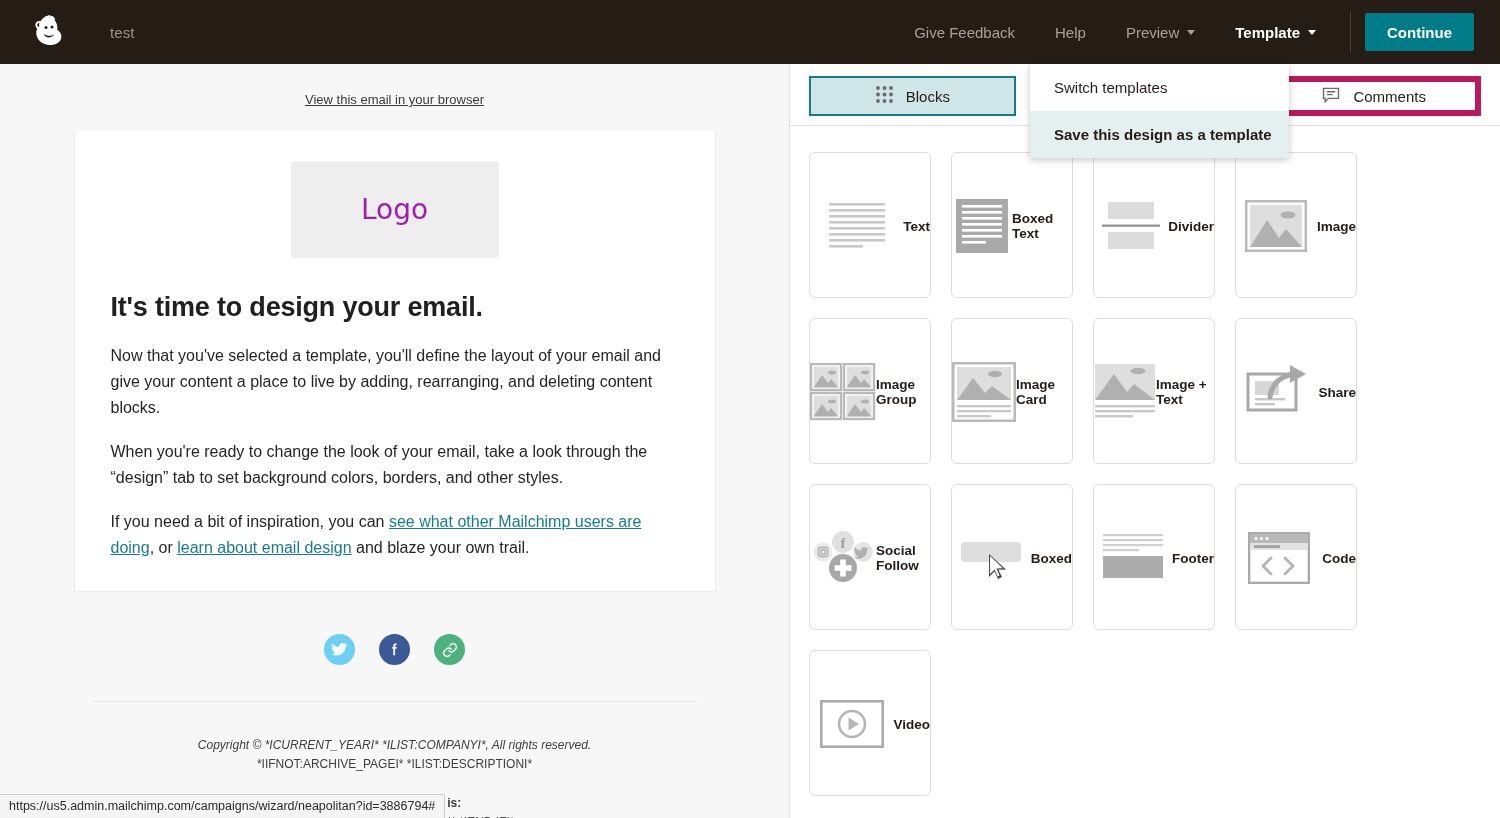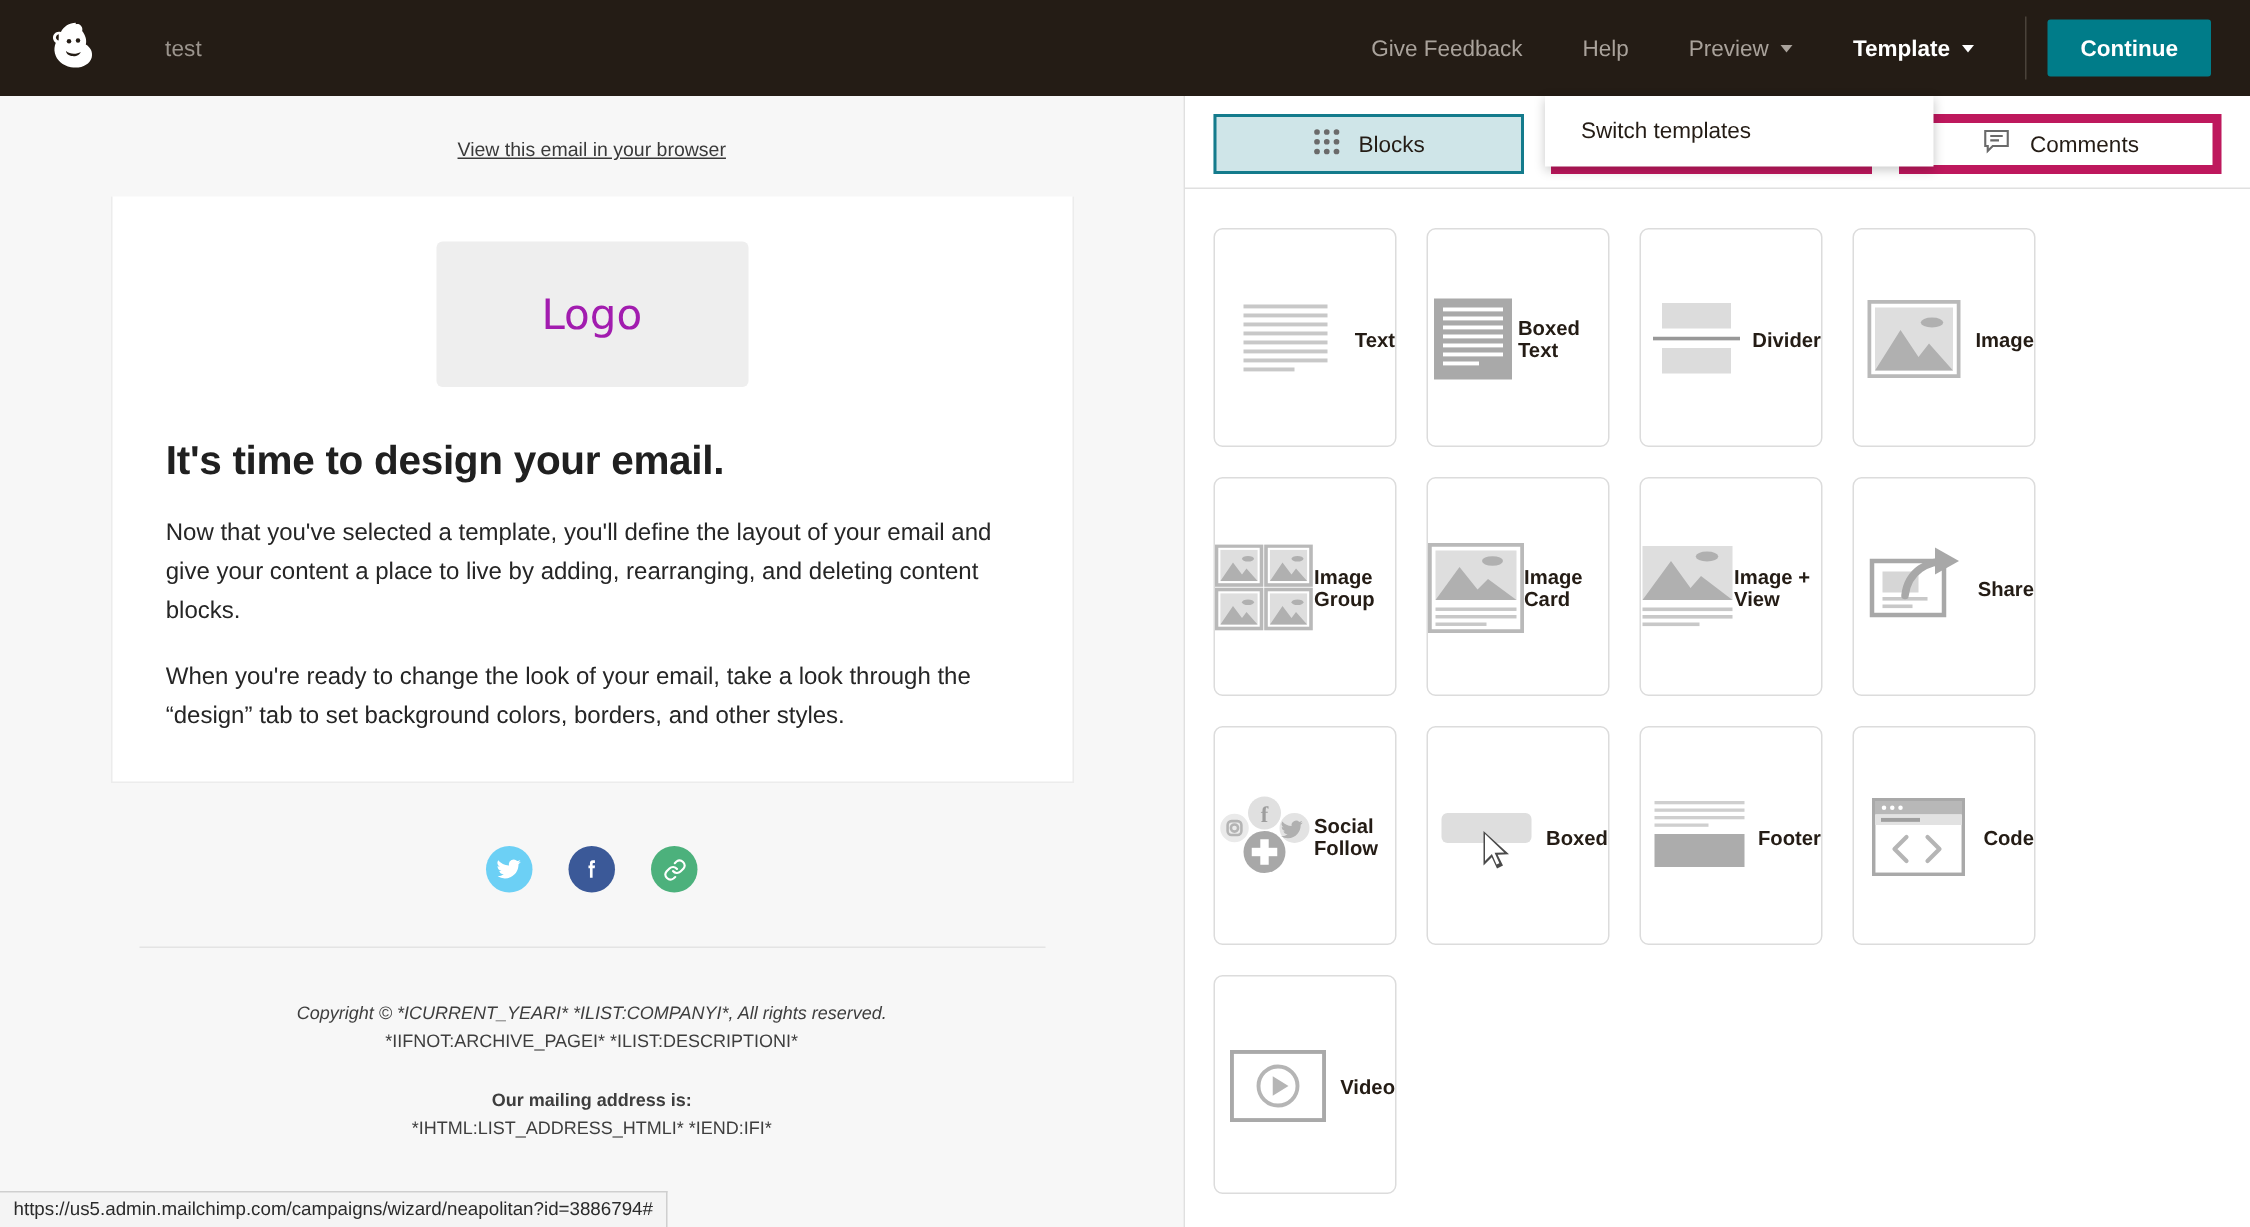--- a/index.html
+++ b/index.html
@@ -192,20 +192,21 @@
   </div>
 
   <div class="email-card">
     <div class="logo-box">Logo</div>
 
     <div class="email-h1">It's time to design your email.</div>
 
     <p class="email-p">Now that you've selected a template, you'll define the layout of your email and give your content a place to live by adding, rearranging, and deleting content blocks.</p>
     <p class="email-p">When you're ready to change the look of your email, take a look through the “design” tab to set background colors, borders, and other styles.</p>
 
+    <p class="email-p"><span>If you need a bit of inspiration, you can </span><a href="#">see what other Mailchimp users are doing</a><span>, or </span><a href="#">learn about email design</a><span> and blaze your own trail.</span></p>
   </div>
 
   <div class="social-row">
     <div class="social-dot" style="background:#6cd0f5">
       <svg width="17" height="17" viewBox="0 0 24 24" fill="#fff">
           <path d="M23 4.9c-.8.4-1.7.6-2.6.8.9-.6 1.6-1.5 2-2.5-.9.5-1.9.9-2.9 1.1a4.5 4.5 0 0 0-7.7 4.1A12.8 12.8 0 0 1 1.6 3.6a4.5 4.5 0 0 0 1.4 6 4.4 4.4 0 0 1-2-.6 4.5 4.5 0 0 0 3.6 4.5 4.5 4.5 0 0 1-2 .1 4.5 4.5 0 0 0 4.2 3.1A9 9 0 0 1 1 18.6a12.7 12.7 0 0 0 6.9 2c8.3 0 12.8-6.9 12.8-12.8v-.6c.9-.6 1.7-1.4 2.3-2.3z"></path>
         </svg>
     </div>
     <div class="social-dot" style="background:#3b5998">
       <svg width="17" height="17" viewBox="0 0 24 24" fill="#fff">
@@ -389,21 +390,21 @@
           <rect x="1" y="1" width="60" height="36" fill="#dedede"></rect>
           <path d="M1 37 L20 11 L33 29 L40 21 L61 37 Z" fill="#b0b0b0"></path>
           <ellipse cx="44" cy="8" rx="7.5" ry="3.3" fill="#b0b0b0"></ellipse>
           <g fill="#c8c8c8">
             <rect x="1" y="42" width="60" height="2.4"></rect>
             <rect x="1" y="47" width="60" height="2.4"></rect>
             <rect x="1" y="52" width="38" height="2.4"></rect>
           </g>
         </svg>
       </div>
-      <div class="block-label">Image + View</div>
+      <div class="block-label">Image + Text</div>
     </div>
 
     <div class="block-card">
       <div class="block-icon">
         <svg width="64" height="56" viewBox="0 0 64 56">
           <rect x="3" y="10" width="48" height="36" fill="none" stroke="#a8a8a8" stroke-width="3"></rect>
           <rect x="10" y="17" width="24" height="14" fill="#d6d6d6"></rect>
           <rect x="10" y="34" width="30" height="2.4" fill="#c8c8c8"></rect>
           <rect x="10" y="39" width="20" height="2.4" fill="#c8c8c8"></rect>
           <path d="M25 33 C27 16 41 10 53 10" fill="none" stroke="#a8a8a8" stroke-width="5" stroke-linecap="round"></path>
@@ -487,15 +488,16 @@
     </div>
   </div>
 
   <div class="refresher">
     <span>Need a refresher? </span><a href="#">Take a quick tour</a><span>.</span>
   </div>
 </div>
 
 <div class="dropdown">
   <div class="dd-item">Switch templates</div>
+  <div class="dd-item hovered">Save this design as a template</div>
 </div>
 
 <div class="statusbar">https://us5.admin.mailchimp.com/campaigns/wizard/neapolitan?id=3886794#</div>
 
 </body></html>

